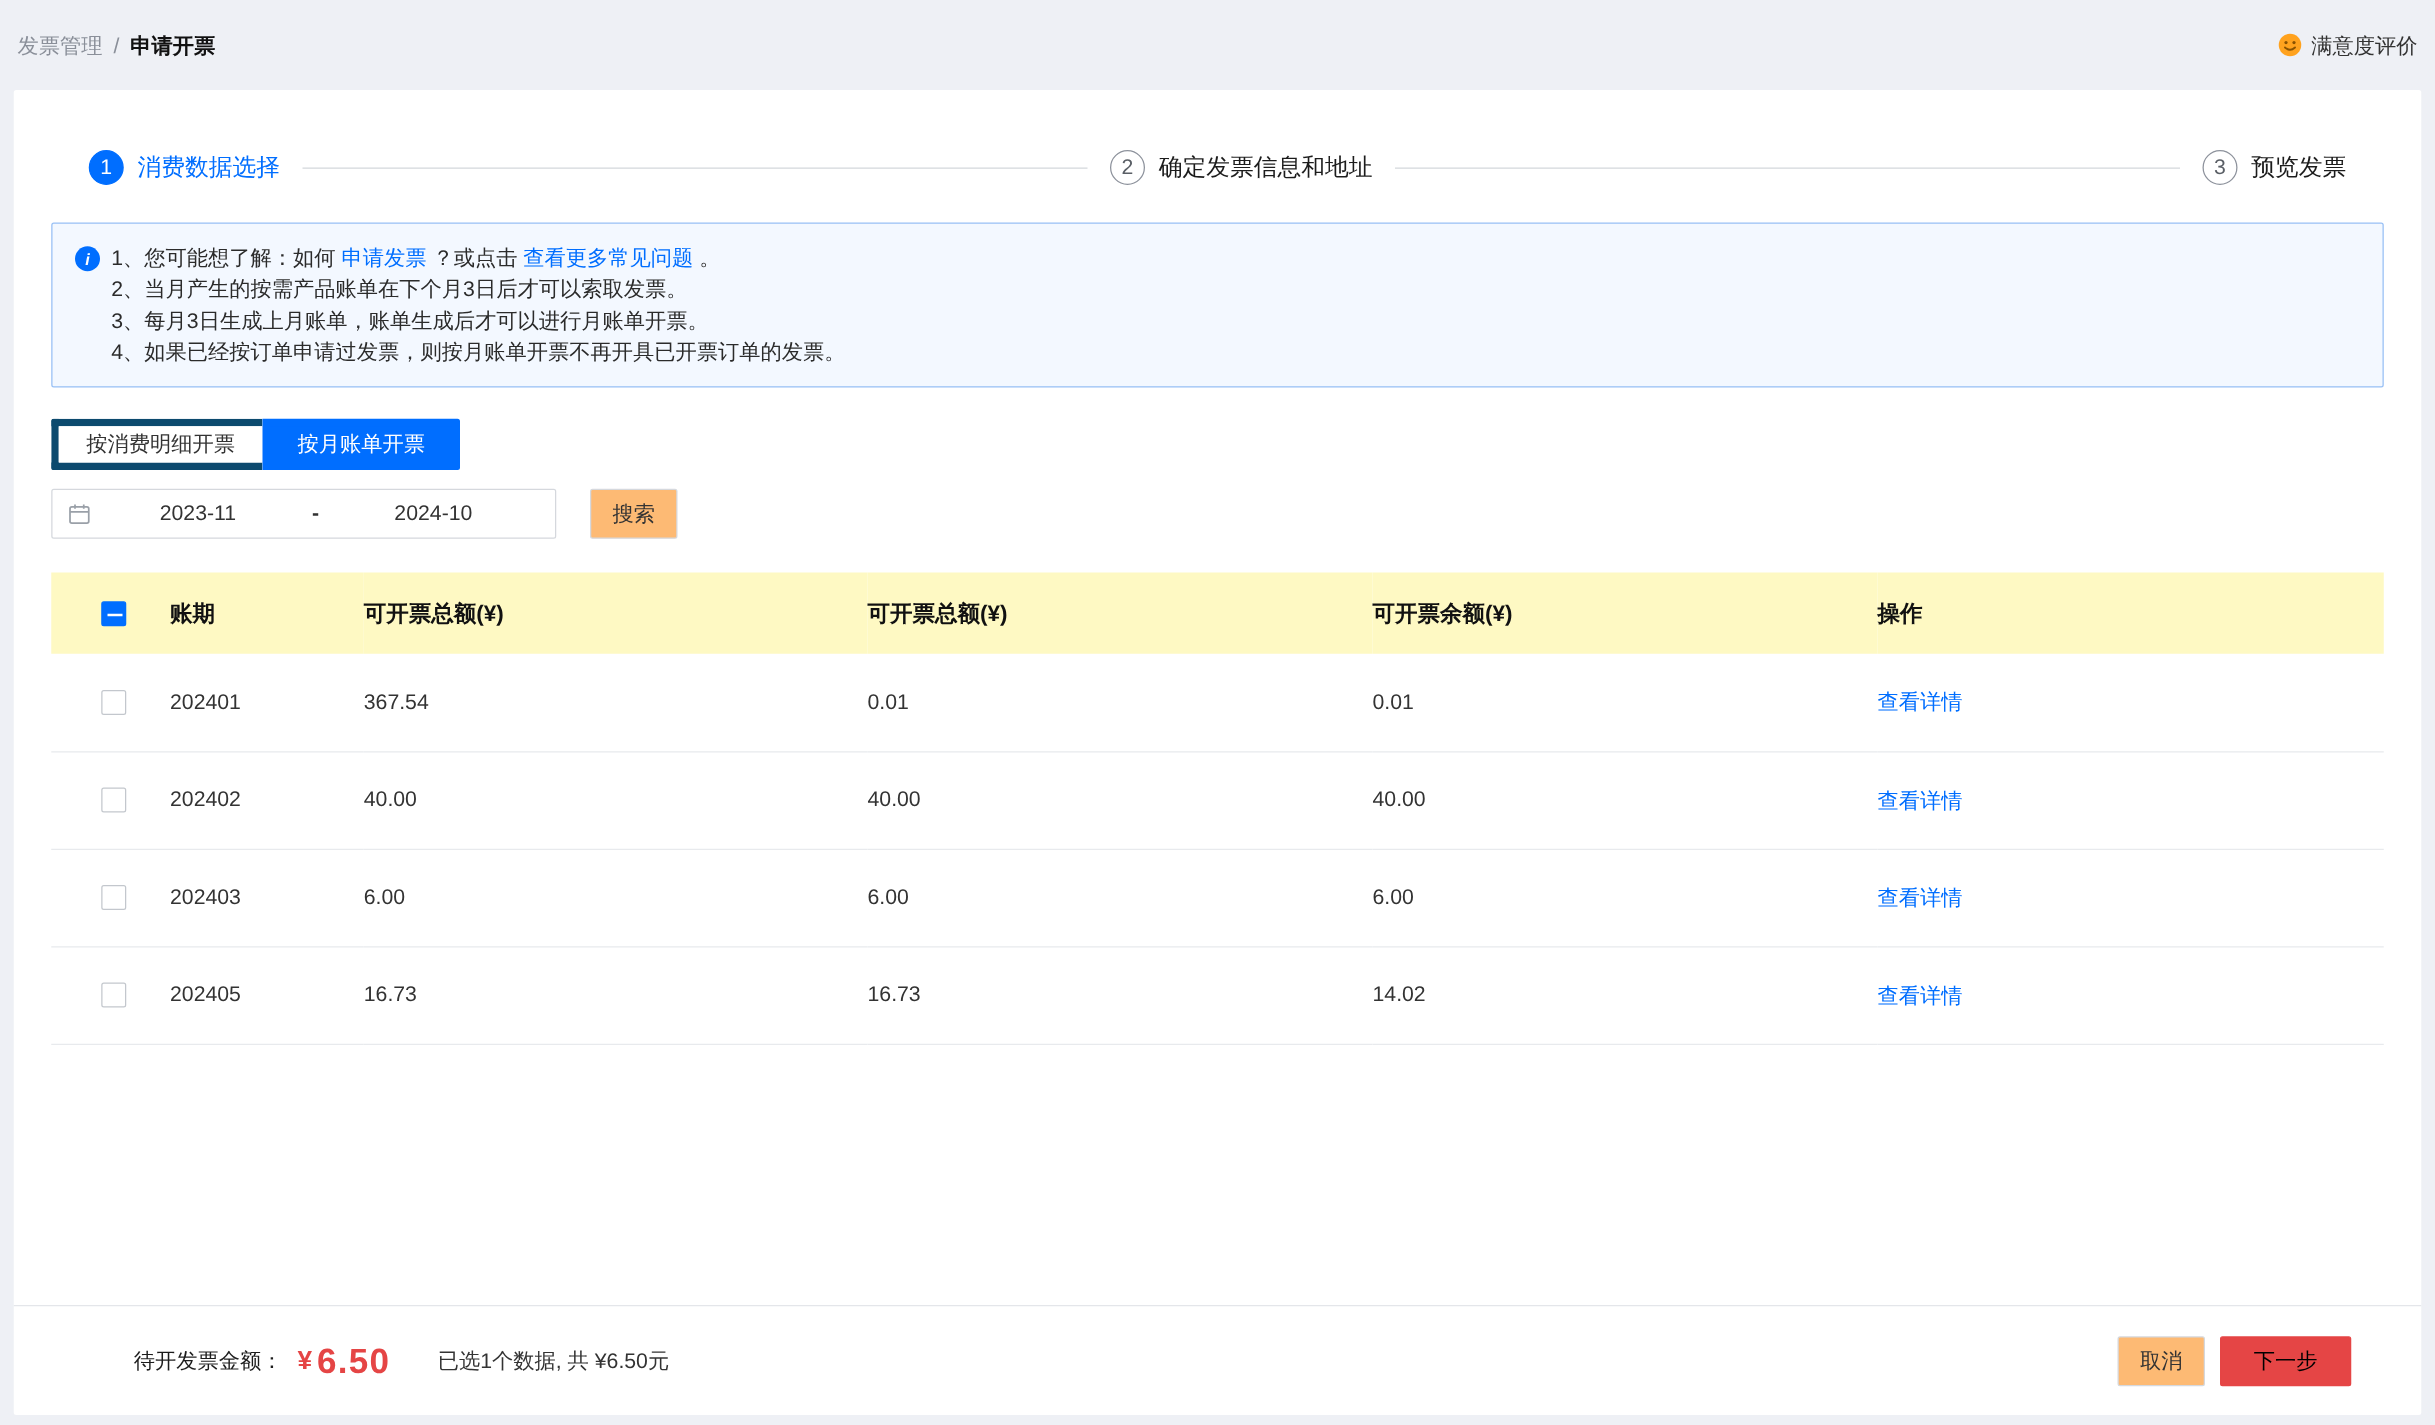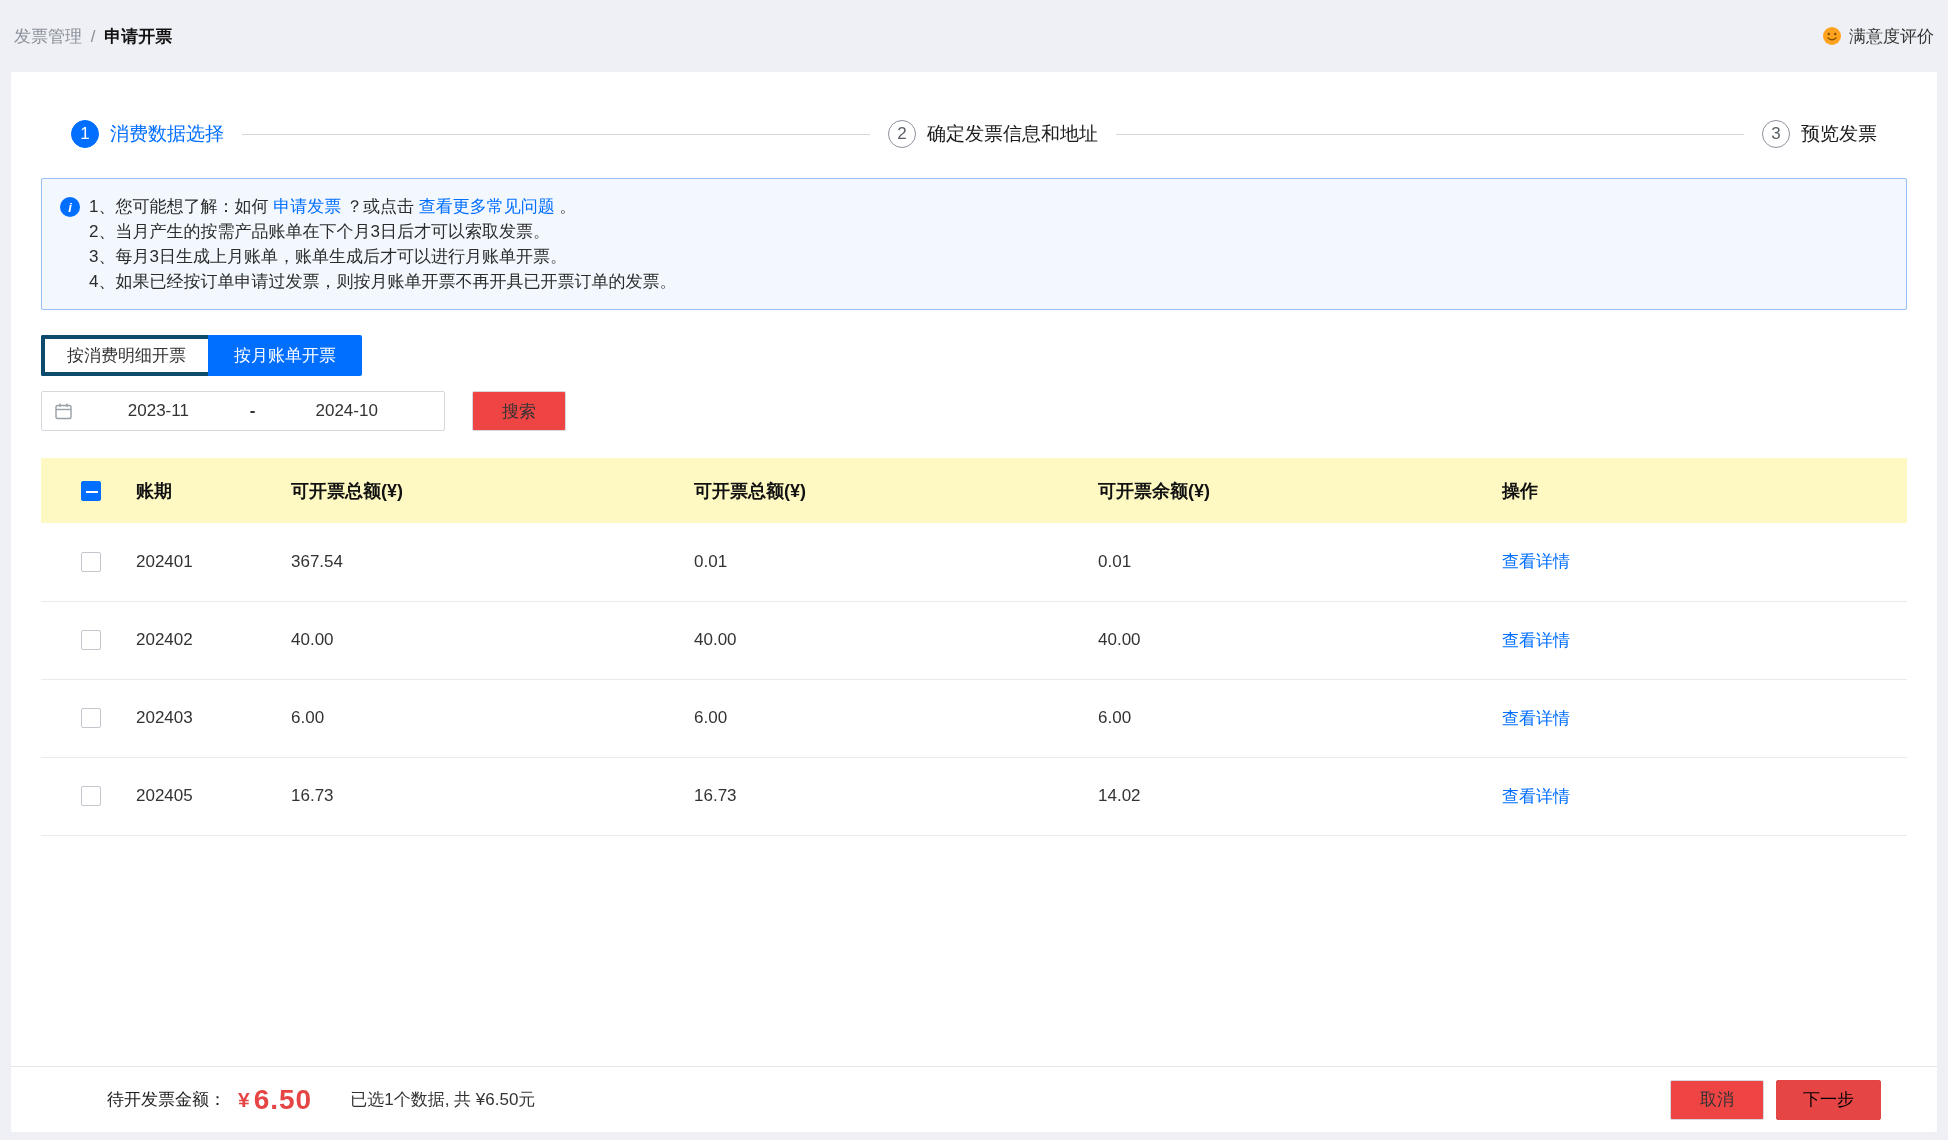--- a/index.html
+++ b/index.html
@@ -47,37 +47,37 @@
     font-size:13px; font-weight:bold; font-style:italic;
     display:flex; align-items:center; justify-content:center;
     margin:3px 9px 0 0; flex:0 0 auto;
   }
   .notice-lines { line-height:25px; color:#2b2b2b; font-size:17px; }
   .notice a { color:#006eff; text-decoration:none; cursor:pointer; }
   
   .tabs { margin:25px 30px 0 30px; display:flex; }
   .tab {
     height:41px; padding:0 22px; display:flex; align-items:center; justify-content:center;
-    font-size:17px; border:4px solid #0c4a6e; background:#fff; color:#333; cursor:pointer;
+    font-size:17px; border:6px solid #0c4a6e; background:#fff; color:#333; cursor:pointer;
   }
   .tab:first-child { border-radius:2px 0 0 2px; border-right:none; }
   .tab:last-child { border-radius:0 2px 2px 0; }
   .tab.active { background:#006eff; border-color:#006eff; color:#fff; }
   
   .filter-row { margin:15px 30px 0 30px; display:flex; align-items:center; }
   .date-range {
     width:404px; height:40px; border:1px solid #d5d8dd; border-radius:2px;
     display:flex; align-items:center; padding:0 12px; background:#fff; cursor:pointer;
   }
   .date-range .cal { flex:0 0 auto; display:flex; }
   .date-val { flex:1 1 0; text-align:center; color:#333; font-size:17px; }
   .date-sep { flex:0 0 auto; color:#333; font-weight:bold; padding:0 6px; }
   .btn {
-    height:40px; padding:0 29px; border:1px solid #d5d8dd; border-radius:2px;
-    background:#ef4444; color:#333; font-size:17px; font-family:inherit; cursor:pointer;
+    height:40px; padding:0 17px; border:1px solid #d5d8dd; border-radius:2px;
+    background:#fdba74; color:#333; font-size:17px; font-family:inherit; cursor:pointer;
   }
   .search-btn { margin-left:27px; }
   
   .table-wrap { margin:27px 30px 0 30px; }
   table { width:100%; border-collapse:collapse; table-layout:fixed; }
   thead tr { background:#fef9c3; height:65px; }
   thead th { text-align:left; font-size:18px; color:#111; font-weight:bold; padding:0; }
   tbody tr { height:78px; border-bottom:1px solid #e8eaed; }
   tbody td { font-size:17px; color:#333; padding:0; }
   .cell-check { padding-left:40px !important; }
@@ -91,21 +91,21 @@
   .checkbox.indeterminate::after {
     content:""; position:absolute; left:4px; top:9px; width:12px; height:2px; background:#fff;
   }
   .checkbox.checked { background:#006eff; border-color:#006eff; }
   .checkbox.checked::after {
     content:""; position:absolute; left:4px; top:4px; width:10px; height:6px;
     border-left:2px solid #fff; border-bottom:2px solid #fff; transform:rotate(-45deg);
   }
   
   .card-footer {
-    margin-top:auto; height:66px; border-top:1px solid #e4e6ea;
+    margin-top:auto; height:88px; border-top:1px solid #e4e6ea;
     display:flex; align-items:center; padding:0 56px 0 96px;
   }
   .amount-label { font-size:17px; color:#1c1c1c; }
   .amount-symbol { color:#e54545; font-size:21px; margin:0 4px 0 12px; font-weight:bold; }
   .amount-value { color:#e54545; font-size:28px; font-weight:bold; letter-spacing:1px; }
   .summary { margin-left:38px; font-size:17px; color:#333; }
   .footer-spacer { flex:1 1 auto; }
   .next-btn {
     background:#e54545; border-color:#e54545; color:#000000; margin-left:12px; padding:0 26px;
   }

